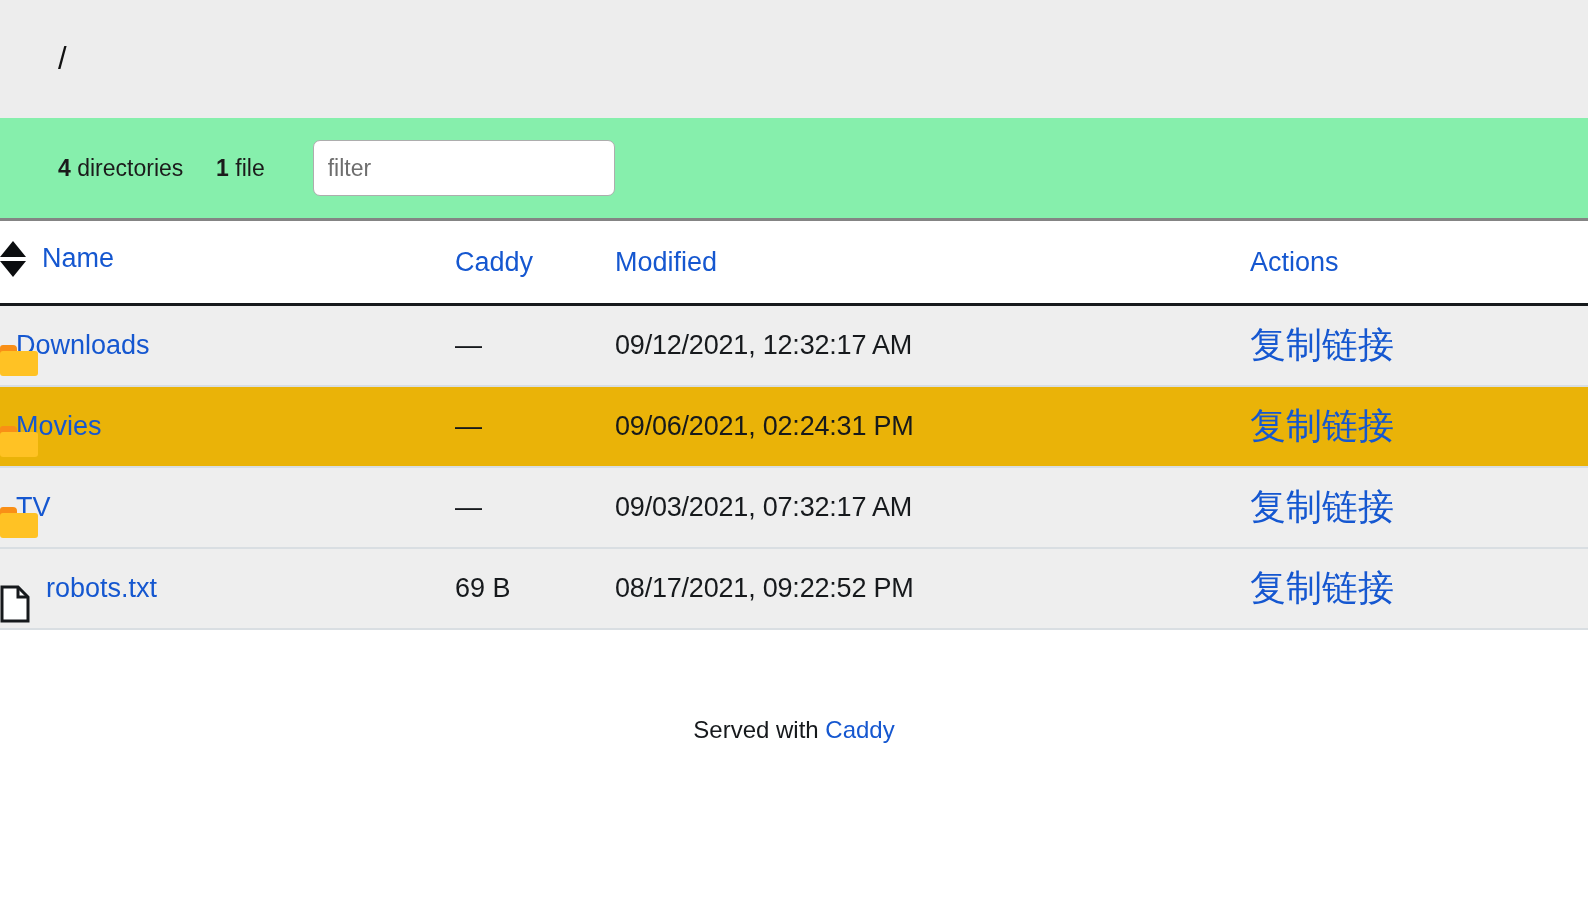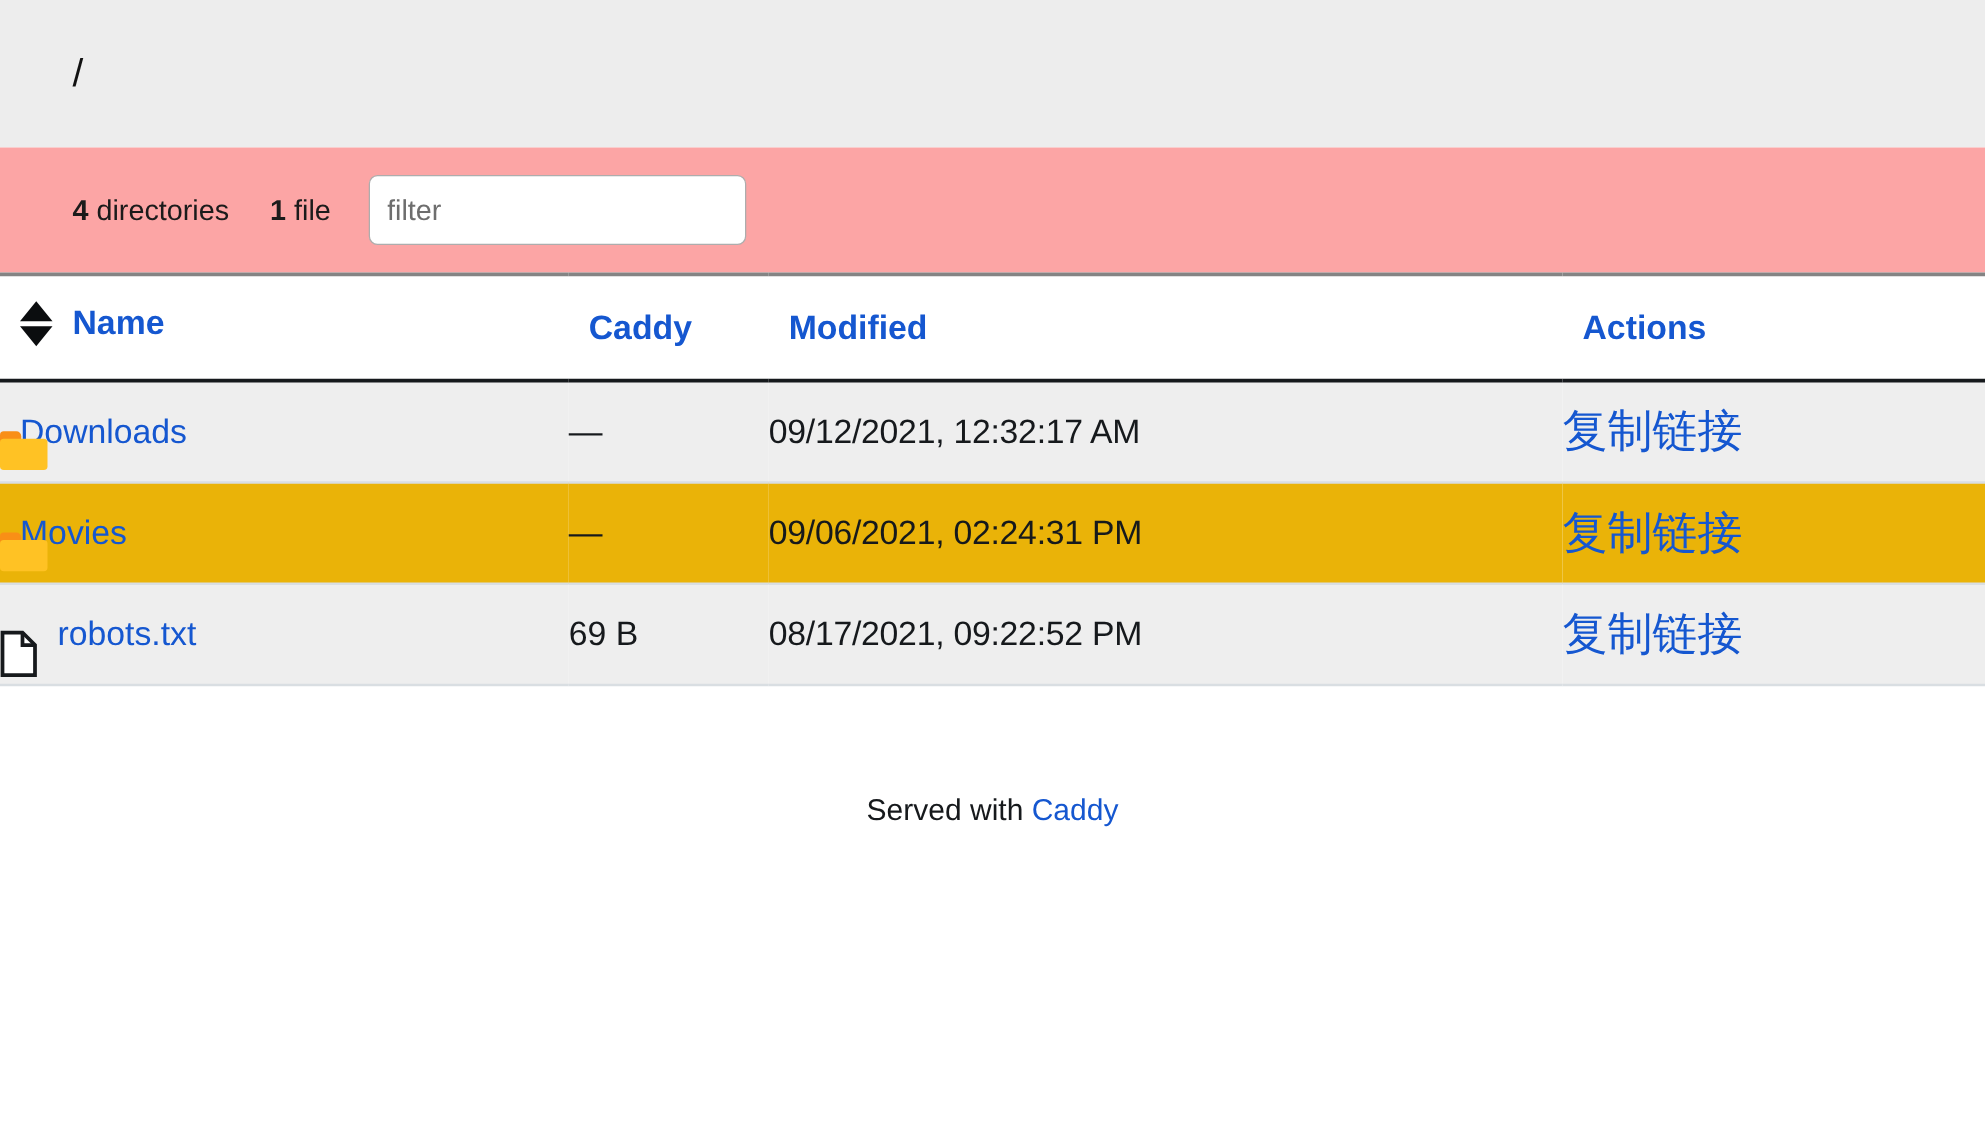--- a/index.html
+++ b/index.html
@@ -27,34 +27,34 @@
     letter-spacing: 0px;
   }
   .breadcrumb a {
     color: #111111;
     text-decoration: none;
   }
 
   
   .meta-row {
     height: 100px;
-    background: #fca5a5;
+    background: #86efac;
     display: flex;
     align-items: center;
     padding: 0 0 0 58px;
     gap: 0;
   }
   .counts {
     font-size: 23px;
     color: #1b1b1b;
     white-space: nowrap;
   }
   .counts .num { font-weight: bold; }
   .counts .gap-dirs { display: inline-block; width: 20px; }
-  .filter-wrap { margin-left: 30px; }
+  .filter-wrap { margin-left: 48px; }
   .filter-input {
     width: 302px;
     height: 56px;
     border: 1px solid #adadad;
     border-radius: 7px;
     background: #fff;
     font-family: "Liberation Sans", sans-serif;
     font-size: 23px;
     color: #222;
     padding: 0 14px;
@@ -69,23 +69,23 @@
     table-layout: fixed;
   }
   table.listing thead tr {
     border-top: 3px solid #848484;
     border-bottom: 3px solid #16191c;
     background: #ffffff;
   }
   table.listing th {
     text-align: left;
     font-size: 27px;
-    font-weight: bold;
-    color: #1557d0;
-    padding: 18px 16px;
+    font-weight: normal;
+    color: #1557d0;
+    padding: 18px 0;
     height: 85px;
     vertical-align: middle;
   }
   th.col-name { padding-left: 46px; }
   th.col-actions { color: #16191c; }
 
   
   .col-name    { width: 455px; }
   .col-size    { width: 160px; }
   .col-modified{ width: 635px; }
@@ -254,20 +254,31 @@
             <a class="entry-link" href="#">Movies</a>
           </span>
         </td>
         <td class="cell-size">—</td>
         <td class="cell-modified">09/06/2021, 02:24:31 PM</td>
         <td class="cell-actions"><a class="action-link" href="#">复制链接</a></td>
       </tr>
       <tr class="shaded">
         <td class="cell-name">
           <span class="name-cell-inner">
+            <span><span class="icon-folder"><span class="tab"></span><span class="body"></span></span></span>
+            <a class="entry-link" href="#">TV</a>
+          </span>
+        </td>
+        <td class="cell-size">—</td>
+        <td class="cell-modified">09/03/2021, 07:32:17 AM</td>
+        <td class="cell-actions"><a class="action-link" href="#">复制链接</a></td>
+      </tr>
+      <tr class="shaded">
+        <td class="cell-name">
+          <span class="name-cell-inner">
             <span><span class="icon-file"><svg width="30" height="38" viewBox="0 0 30 38">
                   <path d="M2 2 H18 L28 12 V36 H2 Z" fill="#ffffff" stroke="#16191c" stroke-width="3" stroke-linejoin="miter"></path>
                   <path d="M18 2 L18 12 L28 12" fill="none" stroke="#16191c" stroke-width="3" stroke-linejoin="miter"></path>
                 </svg></span></span>
             <a class="entry-link" href="#">robots.txt</a>
           </span>
         </td>
         <td class="cell-size">69 B</td>
         <td class="cell-modified">08/17/2021, 09:22:52 PM</td>
         <td class="cell-actions"><a class="action-link" href="#">复制链接</a></td>

